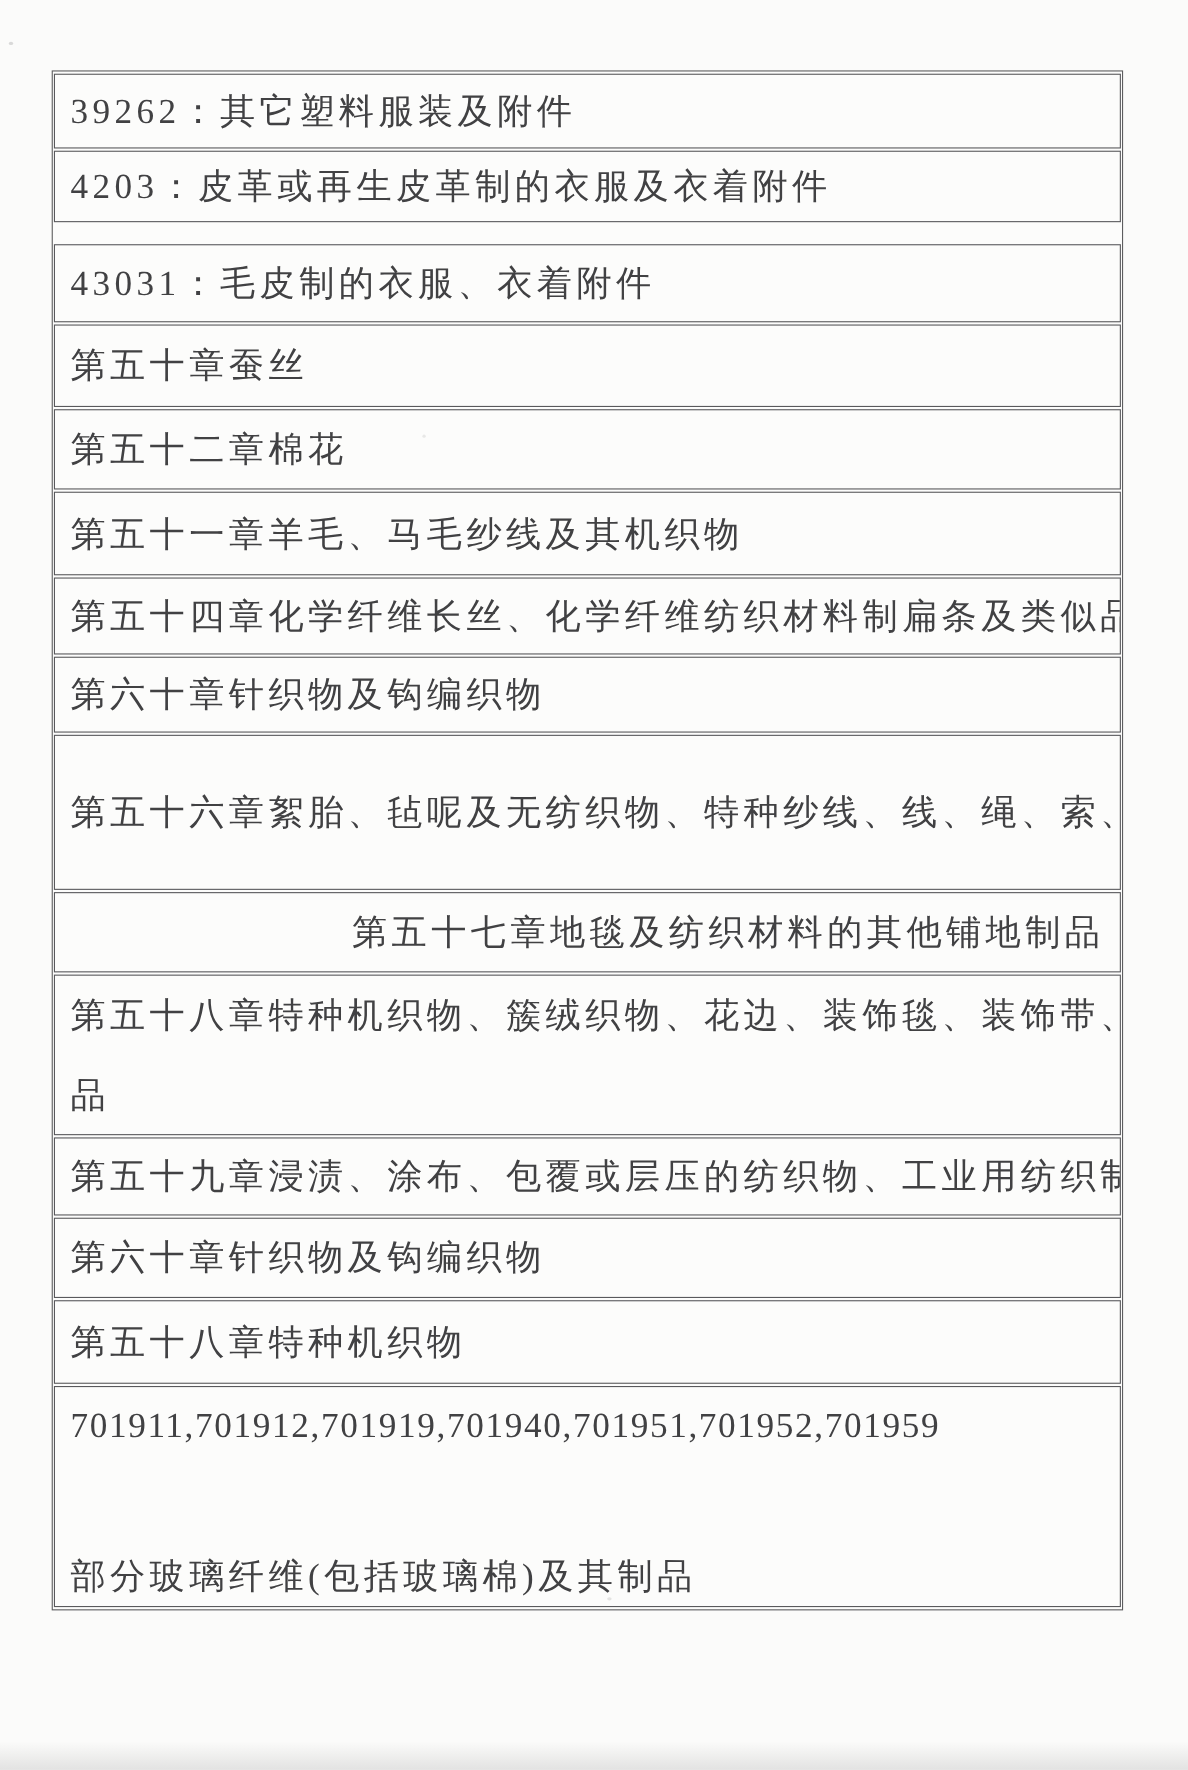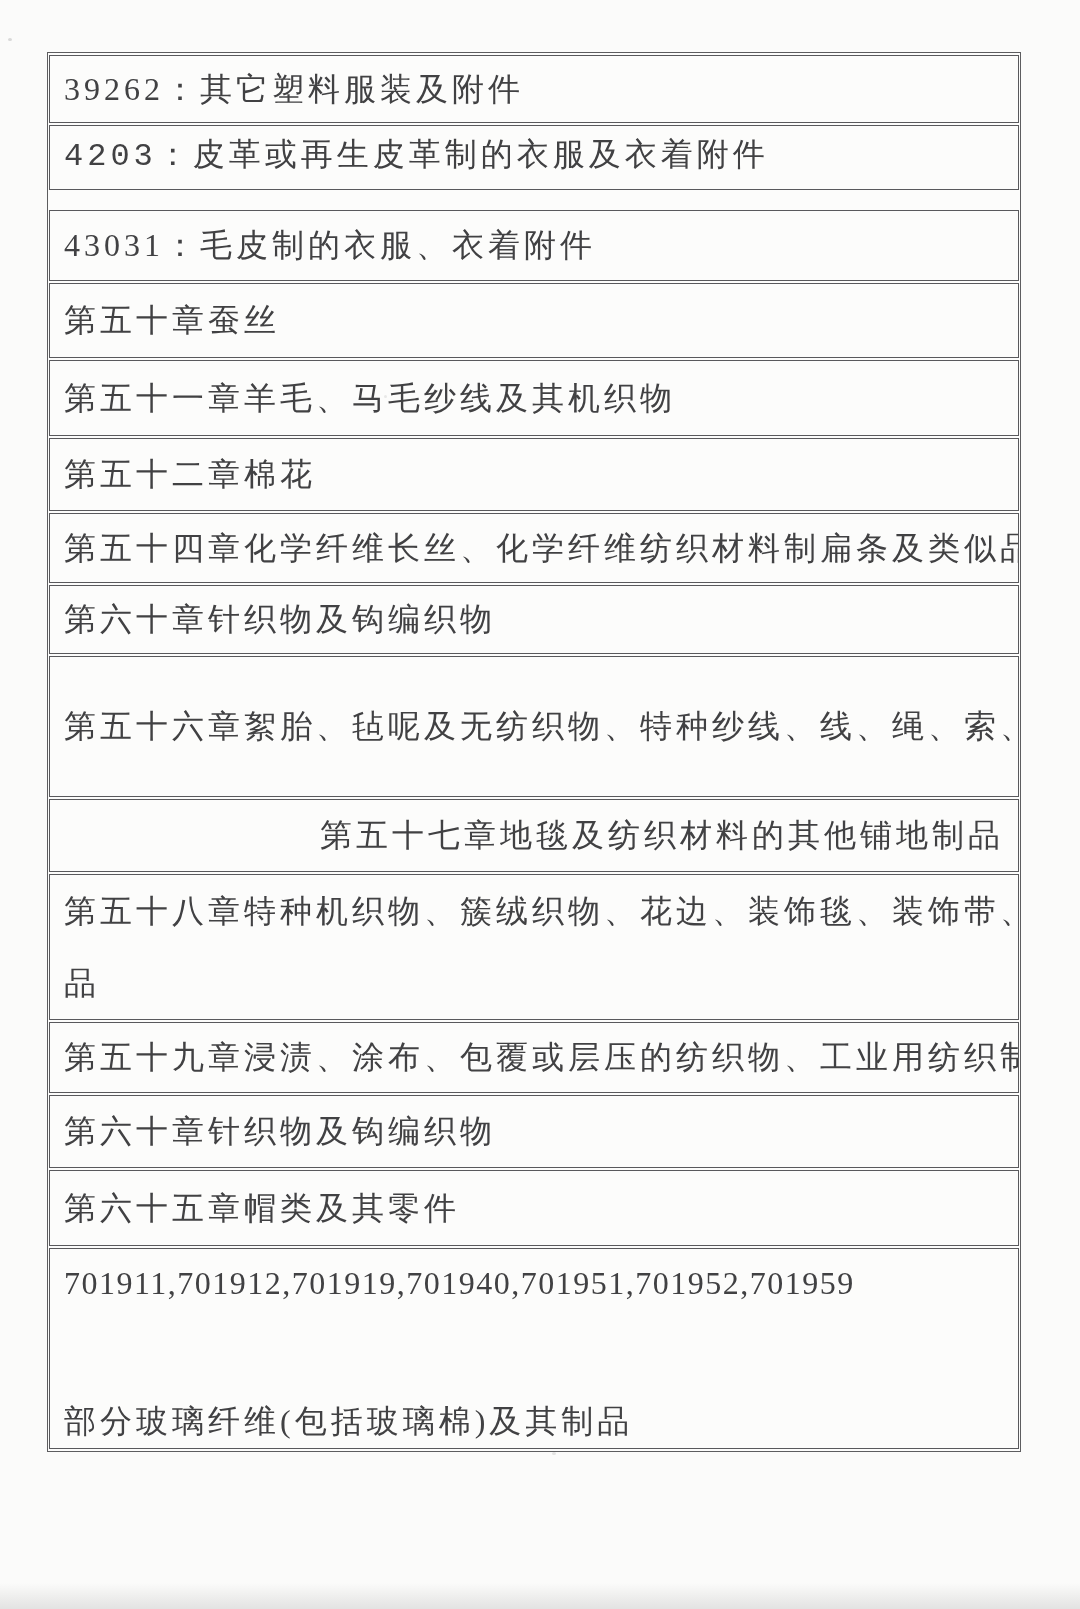--- a/index.html
+++ b/index.html
@@ -15,21 +15,21 @@
     font-family: "Liberation Serif", "DejaVu Serif", serif;
   }
   .page {
     position: absolute;
     inset: 0;
   }
   
   .doc-table {
     position: absolute;
     left: 47px;
-    top: 52px;
+    top: 64px;
     width: 974px;
     border: 1px solid #5d5d5f;
     background: #fcfcfb;
     box-sizing: border-box;
   }
   
   .row {
     border: 1px solid #59595c;
     margin: 2px 1px;
     box-sizing: content-box;
@@ -67,34 +67,34 @@
   }
 </style>
 </head>
 <body>
 
 <div class="page">
   <div class="doc-table">
       <div class="row" style="height: 66px;">
         <span class="line">39262：其它塑料服装及附件</span>
       </div>
-      <div class="row" style="height: 63px; font-family: Liberation Mono, monospace;">
+      <div class="row" style="height: 63px;">
         <span class="line">4203：皮革或再生皮革制的衣服及衣着附件</span>
       </div>
       <div class="row" style="height: 69px; margin-top: 20px;">
         <span class="line">43031：毛皮制的衣服、衣着附件</span>
       </div>
       <div class="row" style="height: 73px;">
         <span class="line">第五十章蚕丝</span>
       </div>
+      <div class="row" style="height: 71px;">
+        <span class="line">第五十二章棉花</span>
+      </div>
       <div class="row" style="height: 74px;">
         <span class="line">第五十一章羊毛、马毛纱线及其机织物</span>
-      </div>
-      <div class="row" style="height: 71px;">
-        <span class="line">第五十二章棉花</span>
       </div>
       <div class="row" style="height: 68px;">
         <span class="line">第五十四章化学纤维长丝、化学纤维纺织材料制扁条及类似品</span>
       </div>
       <div class="row" style="height: 67px;">
         <span class="line">第六十章针织物及钩编织物</span>
       </div>
       <div class="row multi" style="height: 139px;">
         <span class="line">第五十六章絮胎、毡呢及无纺织物、特种纱线、线、绳、索、缆及</span>
       </div>
@@ -105,21 +105,21 @@
         <span class="line">第五十八章特种机织物、簇绒织物、花边、装饰毯、装饰带、刺绣</span>
         <span class="line">品</span>
       </div>
       <div class="row" style="height: 69px;">
         <span class="line">第五十九章浸渍、涂布、包覆或层压的纺织物、工业用纺织制品</span>
       </div>
       <div class="row" style="height: 71px;">
         <span class="line">第六十章针织物及钩编织物</span>
       </div>
       <div class="row" style="height: 74px;">
-        <span class="line">第六十五章帽类及其零件</span>
+        <span class="line">第五十八章特种机织物</span>
       </div>
       <div class="row multi spread" style="height: 175px;">
         <span class="line numeric">701911,701912,701919,701940,701951,701952,701959</span>
         <span class="line">部分玻璃纤维(包括玻璃棉)及其制品</span>
       </div>
     </div>
   <div class="scan-speck" style="left:8px; top:38px; width:4px; height:3px;"></div>
   <div class="scan-speck" style="left:384px; top:395px; width:3px; height:3px; opacity:0.2;"></div>
   <div class="scan-speck" style="left:552px; top:1452px; width:4px; height:3px; opacity:0.25;"></div>
   <div class="bottom-shade"></div>

